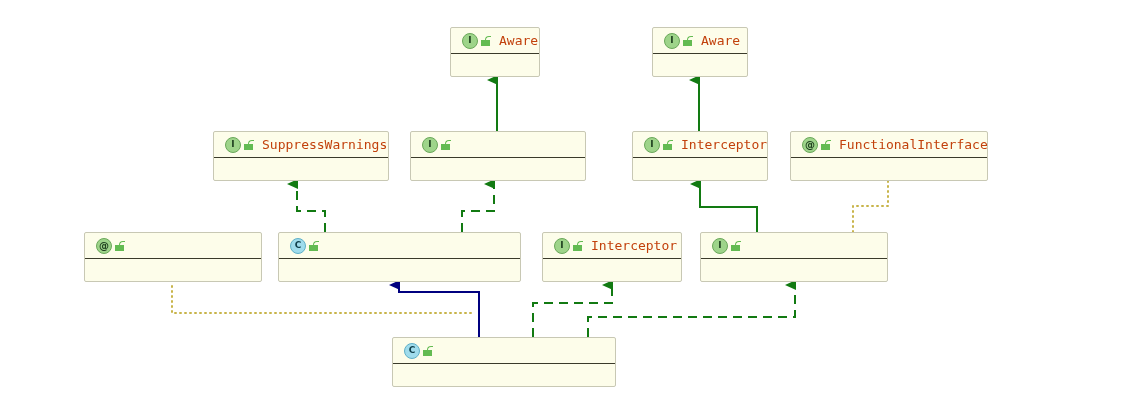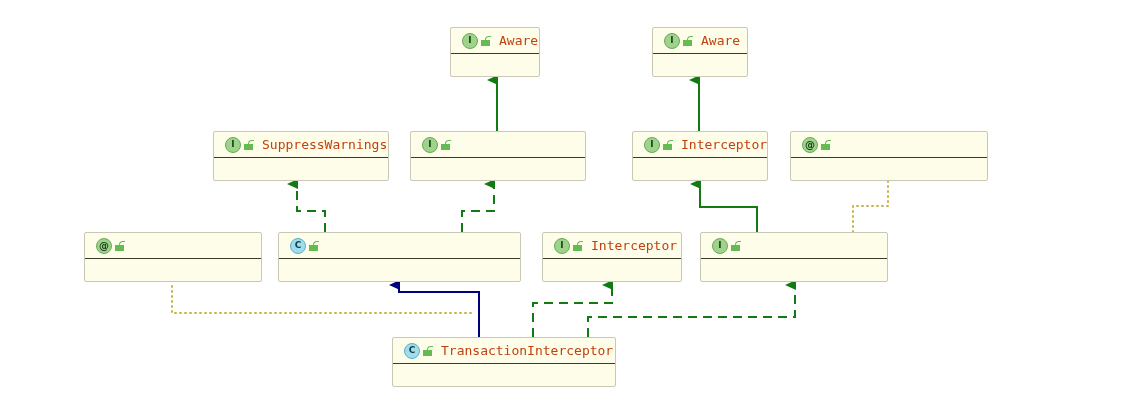--- a/index.html
+++ b/index.html
@@ -222,20 +222,21 @@
     <div class="node-body"></div>
   </div>
 
   <div class="node" style="left:790px; top:131px; width:198px; height:50px;">
     <div class="node-header">
       <span class="icon-type anno">@</span>
       <span class="icon-vis">
           <span class="lock-shackle"></span>
           <span class="lock-body"></span>
         </span>
+      <span class="node-label">FunctionalInterface</span>
     </div>
     <div class="node-body"></div>
   </div>
 
   <div class="node" style="left:84px; top:232px; width:178px; height:50px;">
     <div class="node-header">
       <span class="icon-type anno">@</span>
       <span class="icon-vis">
           <span class="lock-shackle"></span>
           <span class="lock-body"></span>
@@ -278,18 +279,17 @@
     <div class="node-body"></div>
   </div>
 
   <div class="node" style="left:392px; top:337px; width:224px; height:50px;">
     <div class="node-header">
       <span class="icon-type cls">C</span>
       <span class="icon-vis">
           <span class="lock-shackle"></span>
           <span class="lock-body"></span>
         </span>
-      <span class="node-label">TransactionInterceptor</span>
     </div>
     <div class="node-body"></div>
   </div>
 
 </div>
 
 </body></html>

